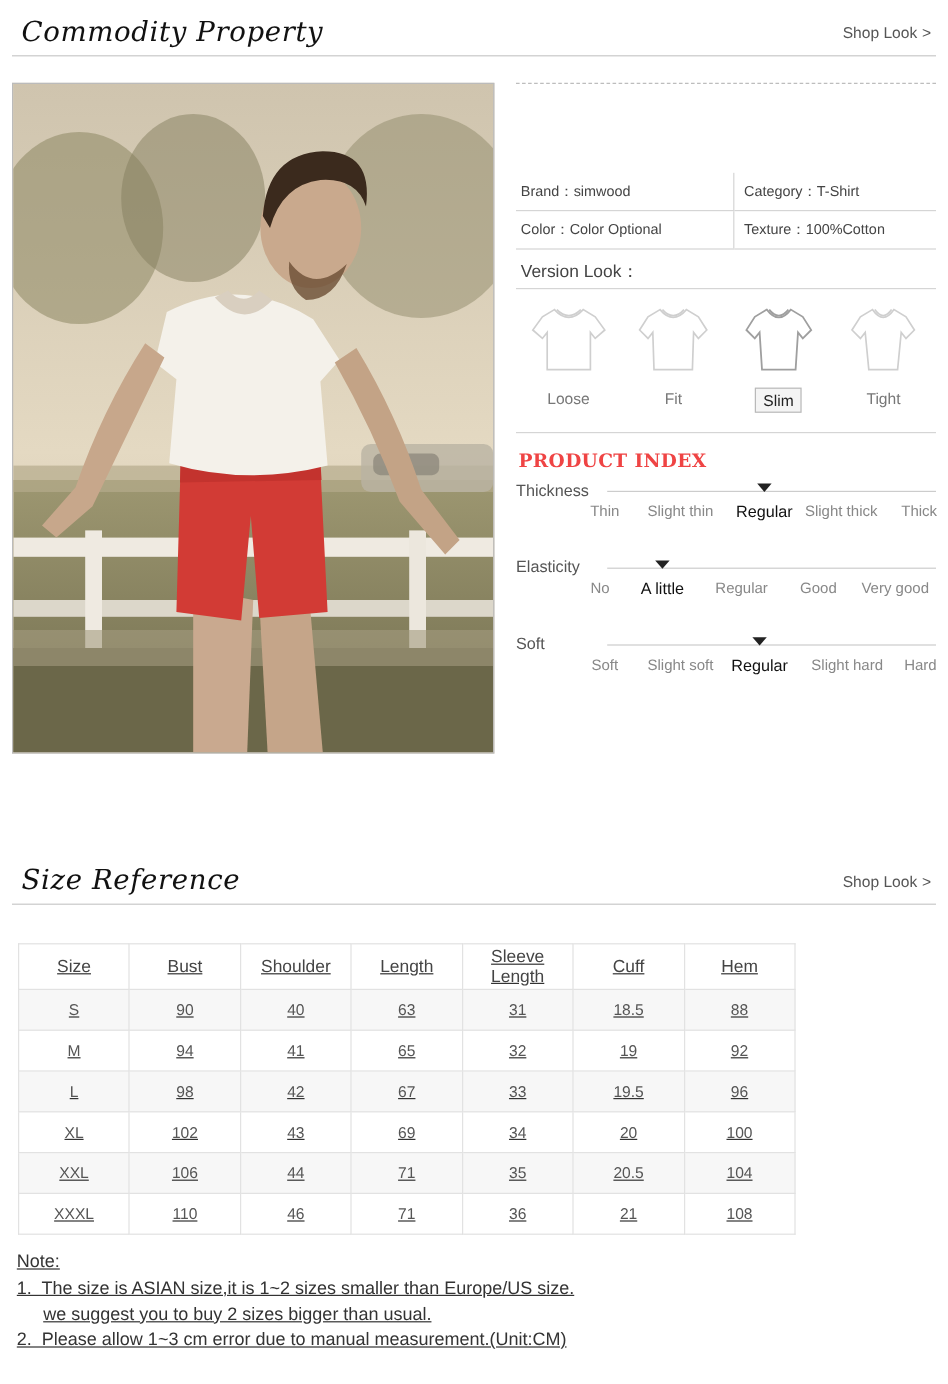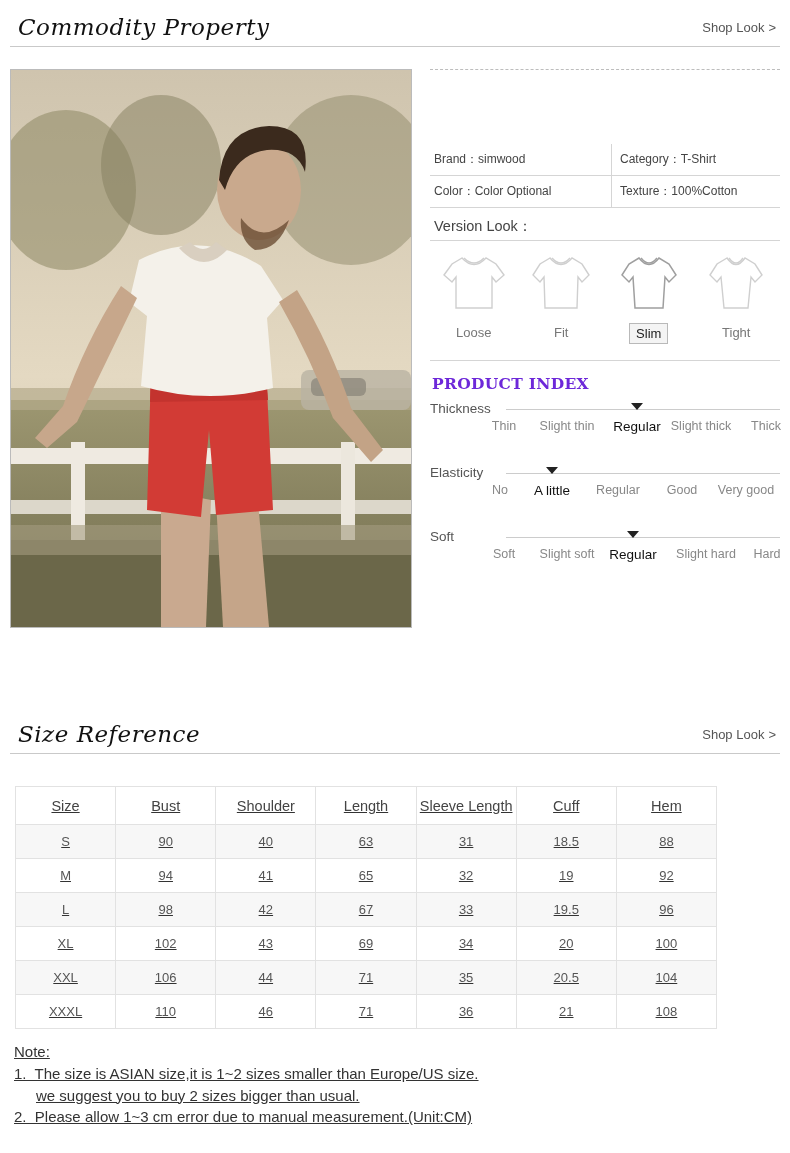--- a/index.html
+++ b/index.html
@@ -129,21 +129,21 @@
   .divider {
     border-top: 1px solid #d5d5d5;
     width: 350px;
     margin: 16px 0 0 0;
   }
 
   .product-index-title {
     font-family: "DejaVu Serif", serif;
     font-weight: bold;
     font-size: 15.5px;
-    color: #6d28d9;
+    color: #ef4444;
     margin: 13px 0 10px 2px;
     letter-spacing: 0.3px;
   }
 
   
   .idx-row { position: relative; width: 350px; margin-bottom: 18px; }
   .idx-name {
     position: absolute;
     left: 0;
     top: -2px;
@@ -178,21 +178,21 @@
     color: #888;
     white-space: nowrap;
     transform: translateX(-50%);
   }
   .idx-tick.sel { color: #111; font-size: 13.5px; }
 
   
   .size-section { margin-top: 78px; text-decoration: underline; }
 
   table.sizes {
-    width: 702px;
+    width: 648px;
     margin: 32px 15px 0 15px;
     border-collapse: collapse;
     font-size: 13px;
     color: #555;
     table-layout: fixed;
   }
   table.sizes th, table.sizes td {
     border: 1px solid #e2e2e2;
     text-align: center;
     height: 31px;

